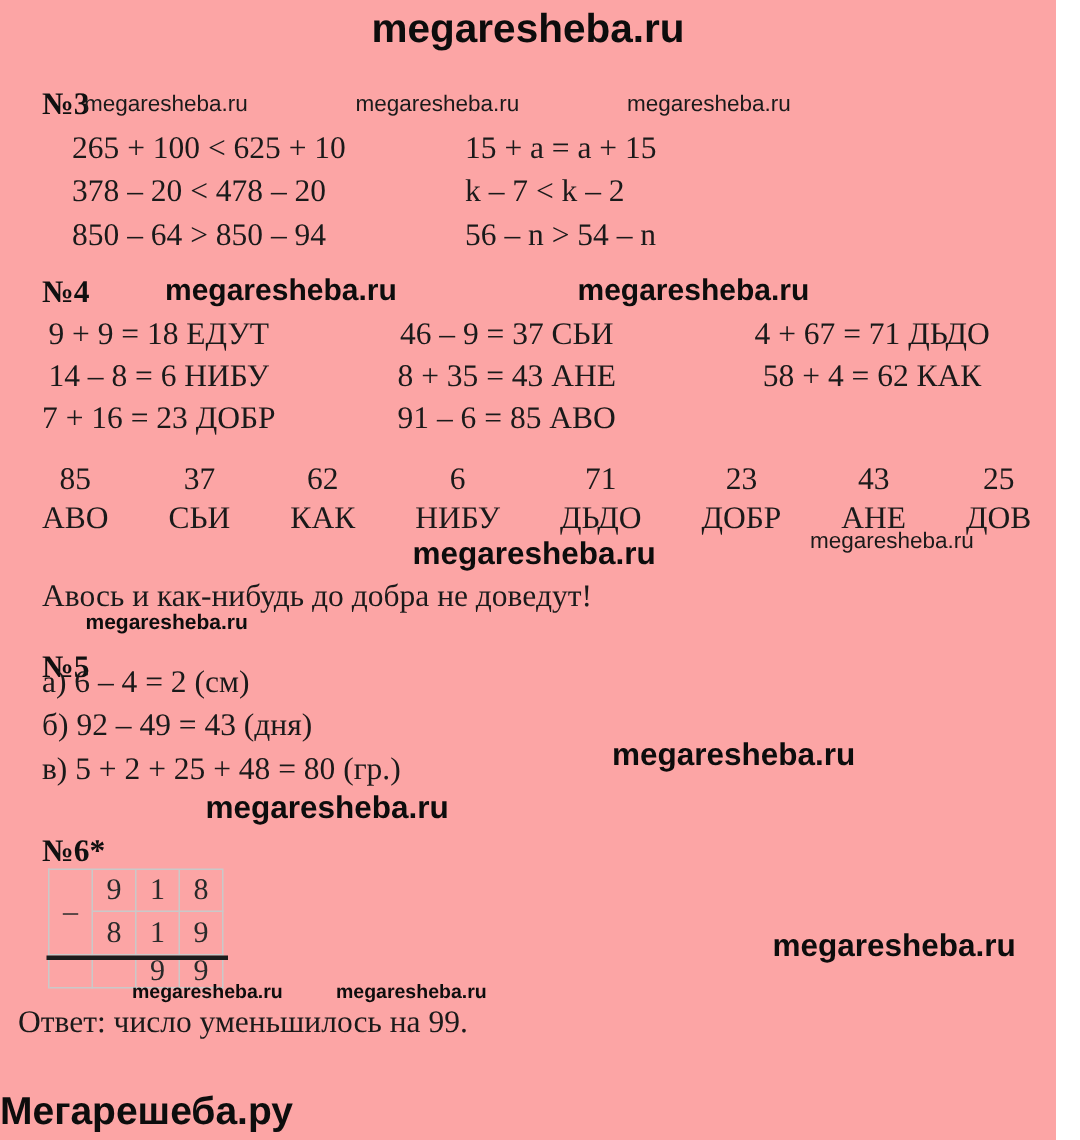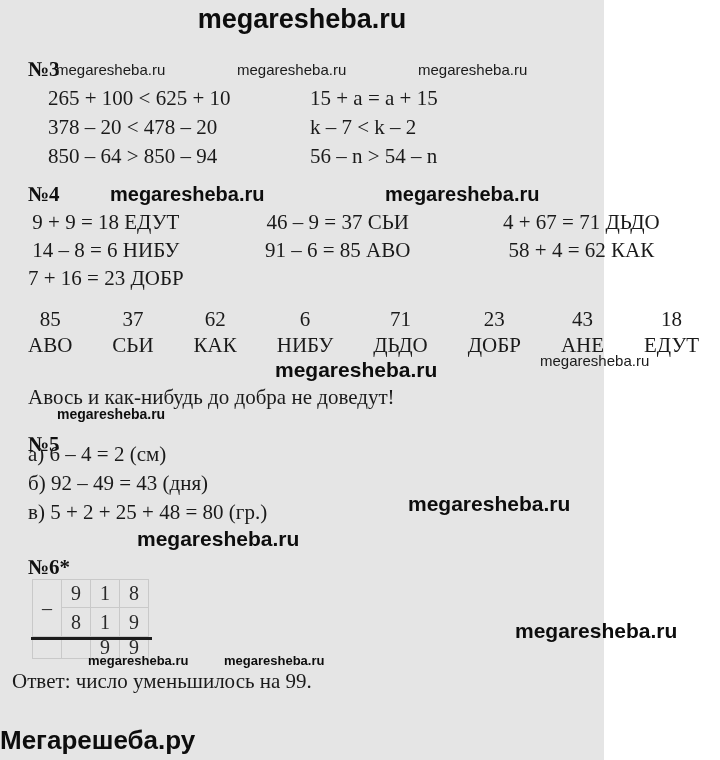--- a/index.html
+++ b/index.html
@@ -2,21 +2,21 @@
 <html><head>
 <meta charset="utf-8">
 <style>
   html,body { margin:0; padding:0; }
   body {
     width:720px; height:760px;
     background:#ffffff; color:#151515;
     font-family:"Liberation Serif", serif;
     overflow:hidden;
   }
-  #page { position:relative; width:604px; height:760px; background:#e5e5e5; }
+  #page { position:relative; width:704px; height:760px; background:#fca5a5; }
 
   .abs { position:absolute; white-space:nowrap; }
 
   .site-header {
     width:100%; text-align:center;
     font-family:"Liberation Sans", sans-serif;
     font-weight:700; font-size:27px; color:#0d0d0d;
   }
   .site-footer {
     width:100%; text-align:left;
@@ -88,20 +88,21 @@
   <div class="abs wm-bold" style="top:183px; left:110px;">megaresheba.ru</div>
   <div class="abs wm-bold" style="top:183px; left:385px;">megaresheba.ru</div>
 
   <div class="abs math-28" style="top:208px; left:28px;">
     <div>9 + 9 = 18 ЕДУТ</div>
     <div>14 – 8 = 6 НИБУ</div>
     <div>7 + 16 = 23 ДОБР</div>
   </div>
   <div class="abs math-28" style="top:208px; left:265px;">
     <div>46 – 9 = 37 СЬИ</div>
+    <div>8 + 35 = 43 АНЕ</div>
     <div>91 – 6 = 85 АВО</div>
   </div>
   <div class="abs math-28" style="top:208px; left:503px;">
     <div>4 + 67 = 71 ДЬДО</div>
     <div>58 + 4 = 62 КАК</div>
   </div>
 
   <div class="abs key-row" style="top:306px; left:28px;gap:40px;">
     <div class="key-cell">
       <div class="key-number">85</div>
@@ -123,20 +124,24 @@
       <div class="key-number">71</div>
       <div class="key-word">ДЬДО</div>
     </div>
     <div class="key-cell">
       <div class="key-number">23</div>
       <div class="key-word">ДОБР</div>
     </div>
     <div class="key-cell">
       <div class="key-number">43</div>
       <div class="key-word">АНЕ</div>
+    </div>
+    <div class="key-cell">
+      <div class="key-number">25</div>
+      <div class="key-word">ДОВ</div>
     </div>
     <div class="key-cell">
       <div class="key-number">18</div>
       <div class="key-word">ЕДУТ</div>
     </div>
   </div>
 
   <div class="abs wm-bold" style="top:358px; left:275px; font-size:21px;">megaresheba.ru</div>
   <div class="abs wm-reg" style="top:352px; left:540px;">megaresheba.ru</div>
 

